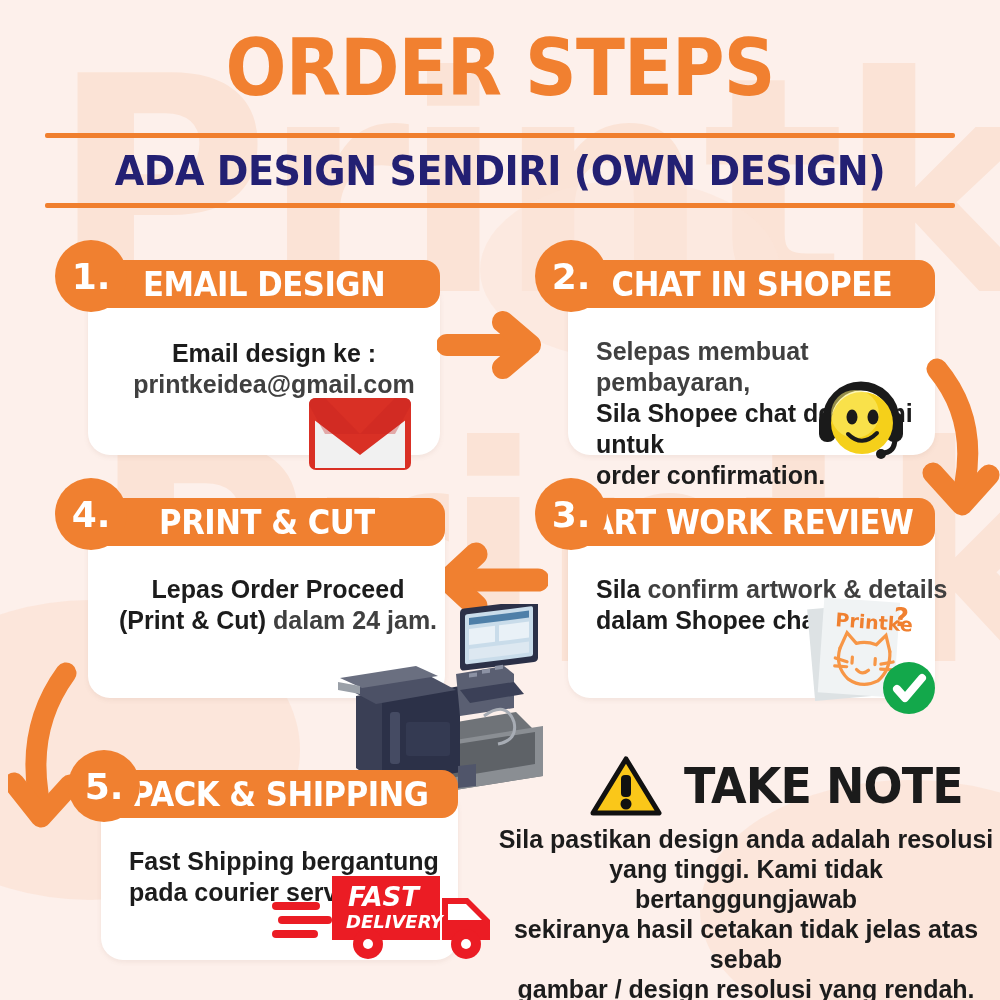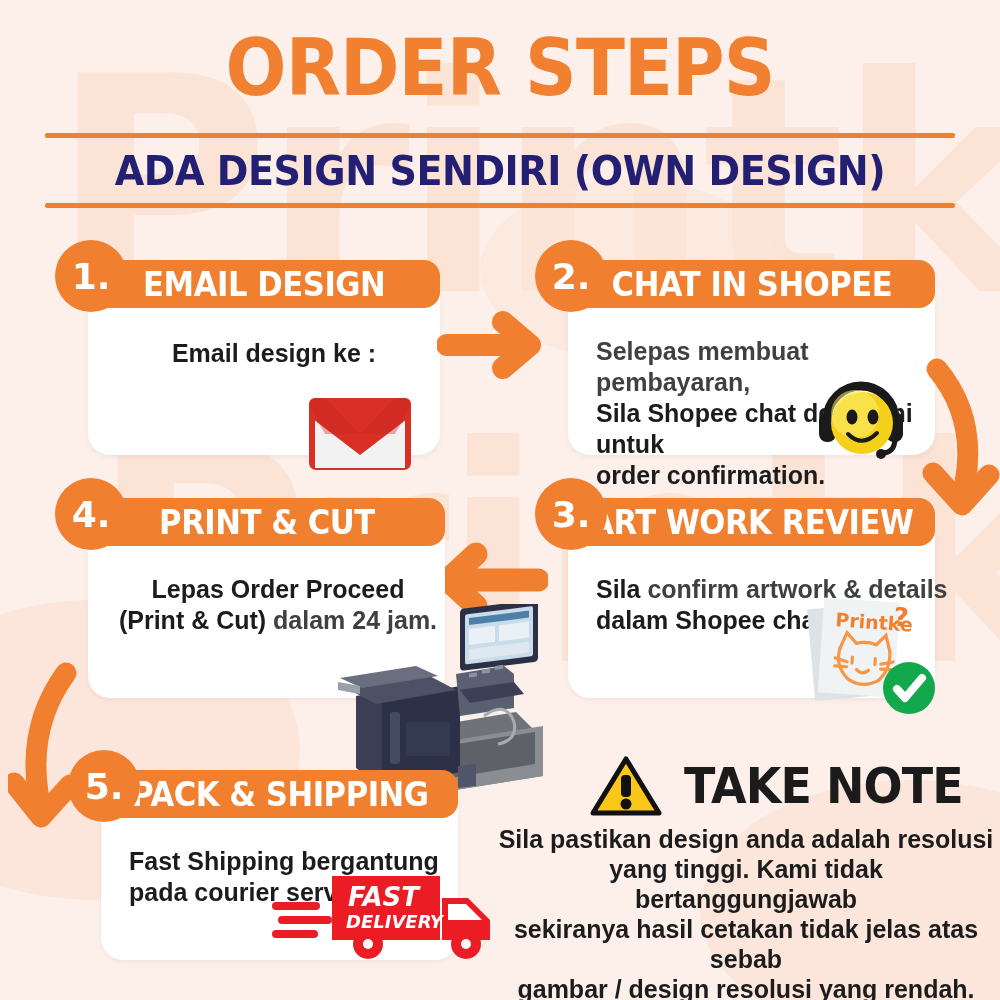--- a/index.html
+++ b/index.html
@@ -106,20 +106,21 @@
   <div class="step" style="left:55px;top:240px;width:385px;height:215px;">
     <div class="card" style="left:33px;top:38px;width:352px;height:177px;"></div>
     <div class="bar" style="left:33px;top:20px;width:352px;">
       <div class="bar-label">EMAIL DESIGN</div>
     </div>
     <div class="badge" style="left:0;top:0;">
       <span>1.</span>
     </div>
     <div class="body ctr" style="left:33px;top:82px;width:316px;">
       <div>Email design ke :</div>
+      <div class="red">printkeidea@gmail.com</div>
     </div>
 
     <svg style="position:absolute;left:250px;top:150px;" width="110" height="85" viewBox="0 0 110 85">
       <rect x="4" y="8" width="102" height="72" rx="7" fill="#D93025"></rect>
       <path d="M10 14 L55 50 L100 14 L100 78 L10 78 Z" fill="#F1F1F1"></path>
       <path d="M10 14 L55 50 L100 14 L100 24 L55 60 L10 24 Z" fill="#E8E8E8"></path>
       <path d="M4 15 Q4 8 11 8 L20 8 L55 44 L90 8 L99 8 Q106 8 106 15 L106 26 L55 65 L4 26 Z" fill="#D93025"></path>
       <path d="M4 15 Q4 8 11 8 L20 8 L55 44 L20 44 Z" fill="#C5221F" opacity="0.35"></path>
       <path d="M106 15 Q106 8 99 8 L90 8 L55 44 L90 44 Z" fill="#C5221F" opacity="0.35"></path>
     </svg>

